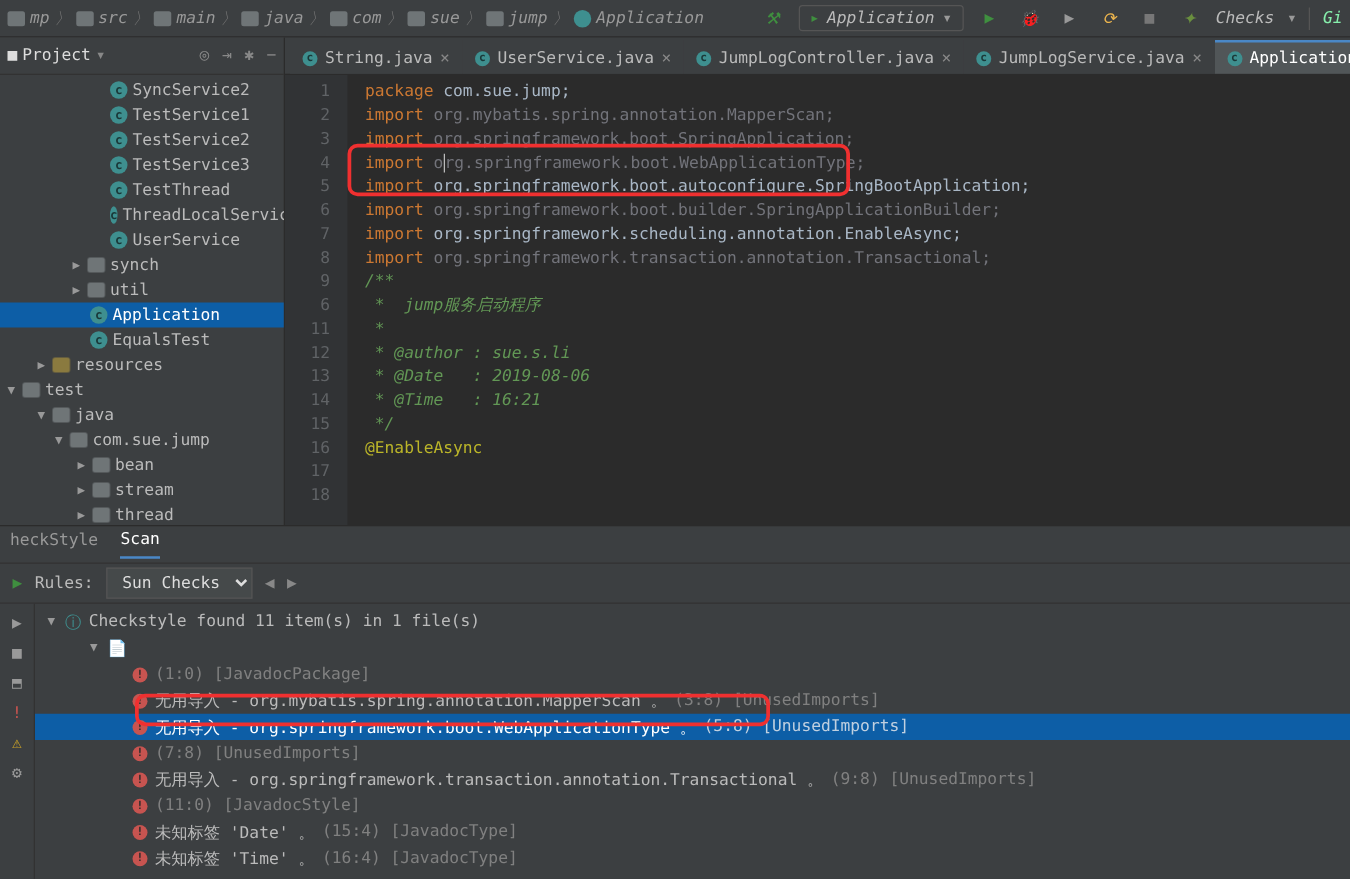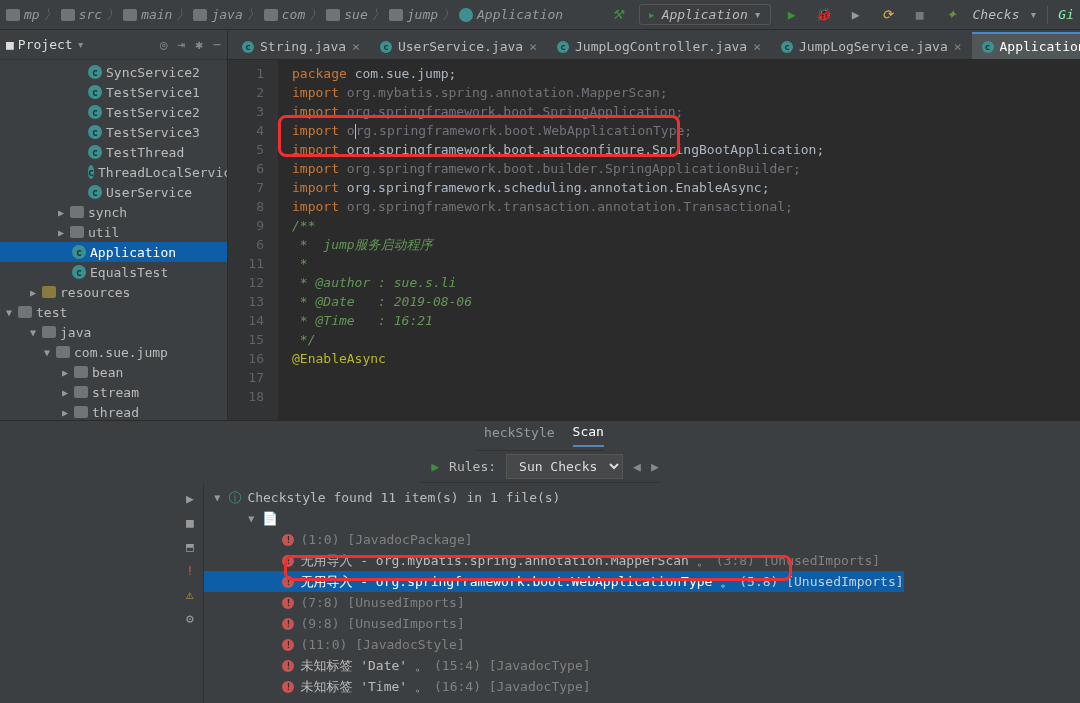--- a/index.html
+++ b/index.html
@@ -32,21 +32,21 @@
 .gutter { width:50px; background:#313335; color:#606366; text-align:right; padding:4px 14px 4px 0; line-height:19px; }
 .code { flex:1; padding:4px 0; line-height:19px; position:relative; }
 .code .ln { white-space:pre; padding-left:14px; }
 .kw { color:#cc7832; }
 .pkg-txt { color:#a9b7c6; }
 .ann { color:#bbb529; }
 .doc { color:#629755; font-style:italic; }
 .doc-tag { color:#629755; font-style:italic; }
 .grey { color:#72737a;margin-top:34px;}
 .hl-red { position:absolute; border:3px solid #f03030; border-radius:8px; }
-.bottom { height:283px; background:#3c3f41; border-top:1px solid #2b2b2b; display:flex; flex-direction:column;align-items:center; }
+.bottom { height:283px; background:#3c3f41; border-top:1px solid #2b2b2b; display:flex; flex-direction:column; }
 .bottom-tabs { height:30px; display:flex; align-items:center; gap:18px; padding-left:8px; border-bottom:1px solid #323232; }
 .bottom-tabs .bt { cursor:pointer; color:#999; padding-bottom:6px;}
 .bottom-tabs .bt.active { color:#fff; border-bottom:2px solid #4a88c7;}
 .rules-row { height:32px; display:flex; align-items:center; gap:10px; padding-left:10px; border-bottom:1px solid #323232; }
 .rules-row select { background:#45494a; color:#ddd; border:1px solid #555; padding:3px 8px; }
 .check-body { flex:1; display:flex; }
 .check-gutter { width:28px; background:#3c3f41; border-right:1px solid #323232; display:flex; flex-direction:column; align-items:center; gap:6px; padding-top:6px;}
 .check-gutter .g { width:18px; height:18px; display:flex; align-items:center; justify-content:center; cursor:pointer; color:#999;}
 .ck-list { flex:1; overflow:auto; padding:4px 0;}
 .ck-item { display:flex; align-items:center; height:21px; cursor:pointer; gap:6px; }
@@ -344,20 +344,21 @@
           <span class="err-dot">!</span>
           <span>无用导入 - org.springframework.boot.WebApplicationType 。</span> 
           <span class="loc">(5:8) [UnusedImports]</span>
         </div>
         <div class="ck-item" style="padding-left: 78px;">
           <span class="err-dot">!</span>
           <span class="loc">(7:8) [UnusedImports]</span>
         </div>
         <div class="ck-item" style="padding-left: 78px;">
           <span class="err-dot">!</span>
+          <span>无用导入 - org.springframework.transaction.annotation.Transactional 。</span> 
           <span class="loc">(9:8) [UnusedImports]</span>
         </div>
         <div class="ck-item" style="padding-left: 78px;">
           <span class="err-dot">!</span>
           <span class="loc">(11:0) [JavadocStyle]</span>
         </div>
         <div class="ck-item" style="padding-left: 78px;">
           <span class="err-dot">!</span>
           <span>未知标签 'Date' 。</span> 
           <span class="loc">(15:4) [JavadocType]</span>

